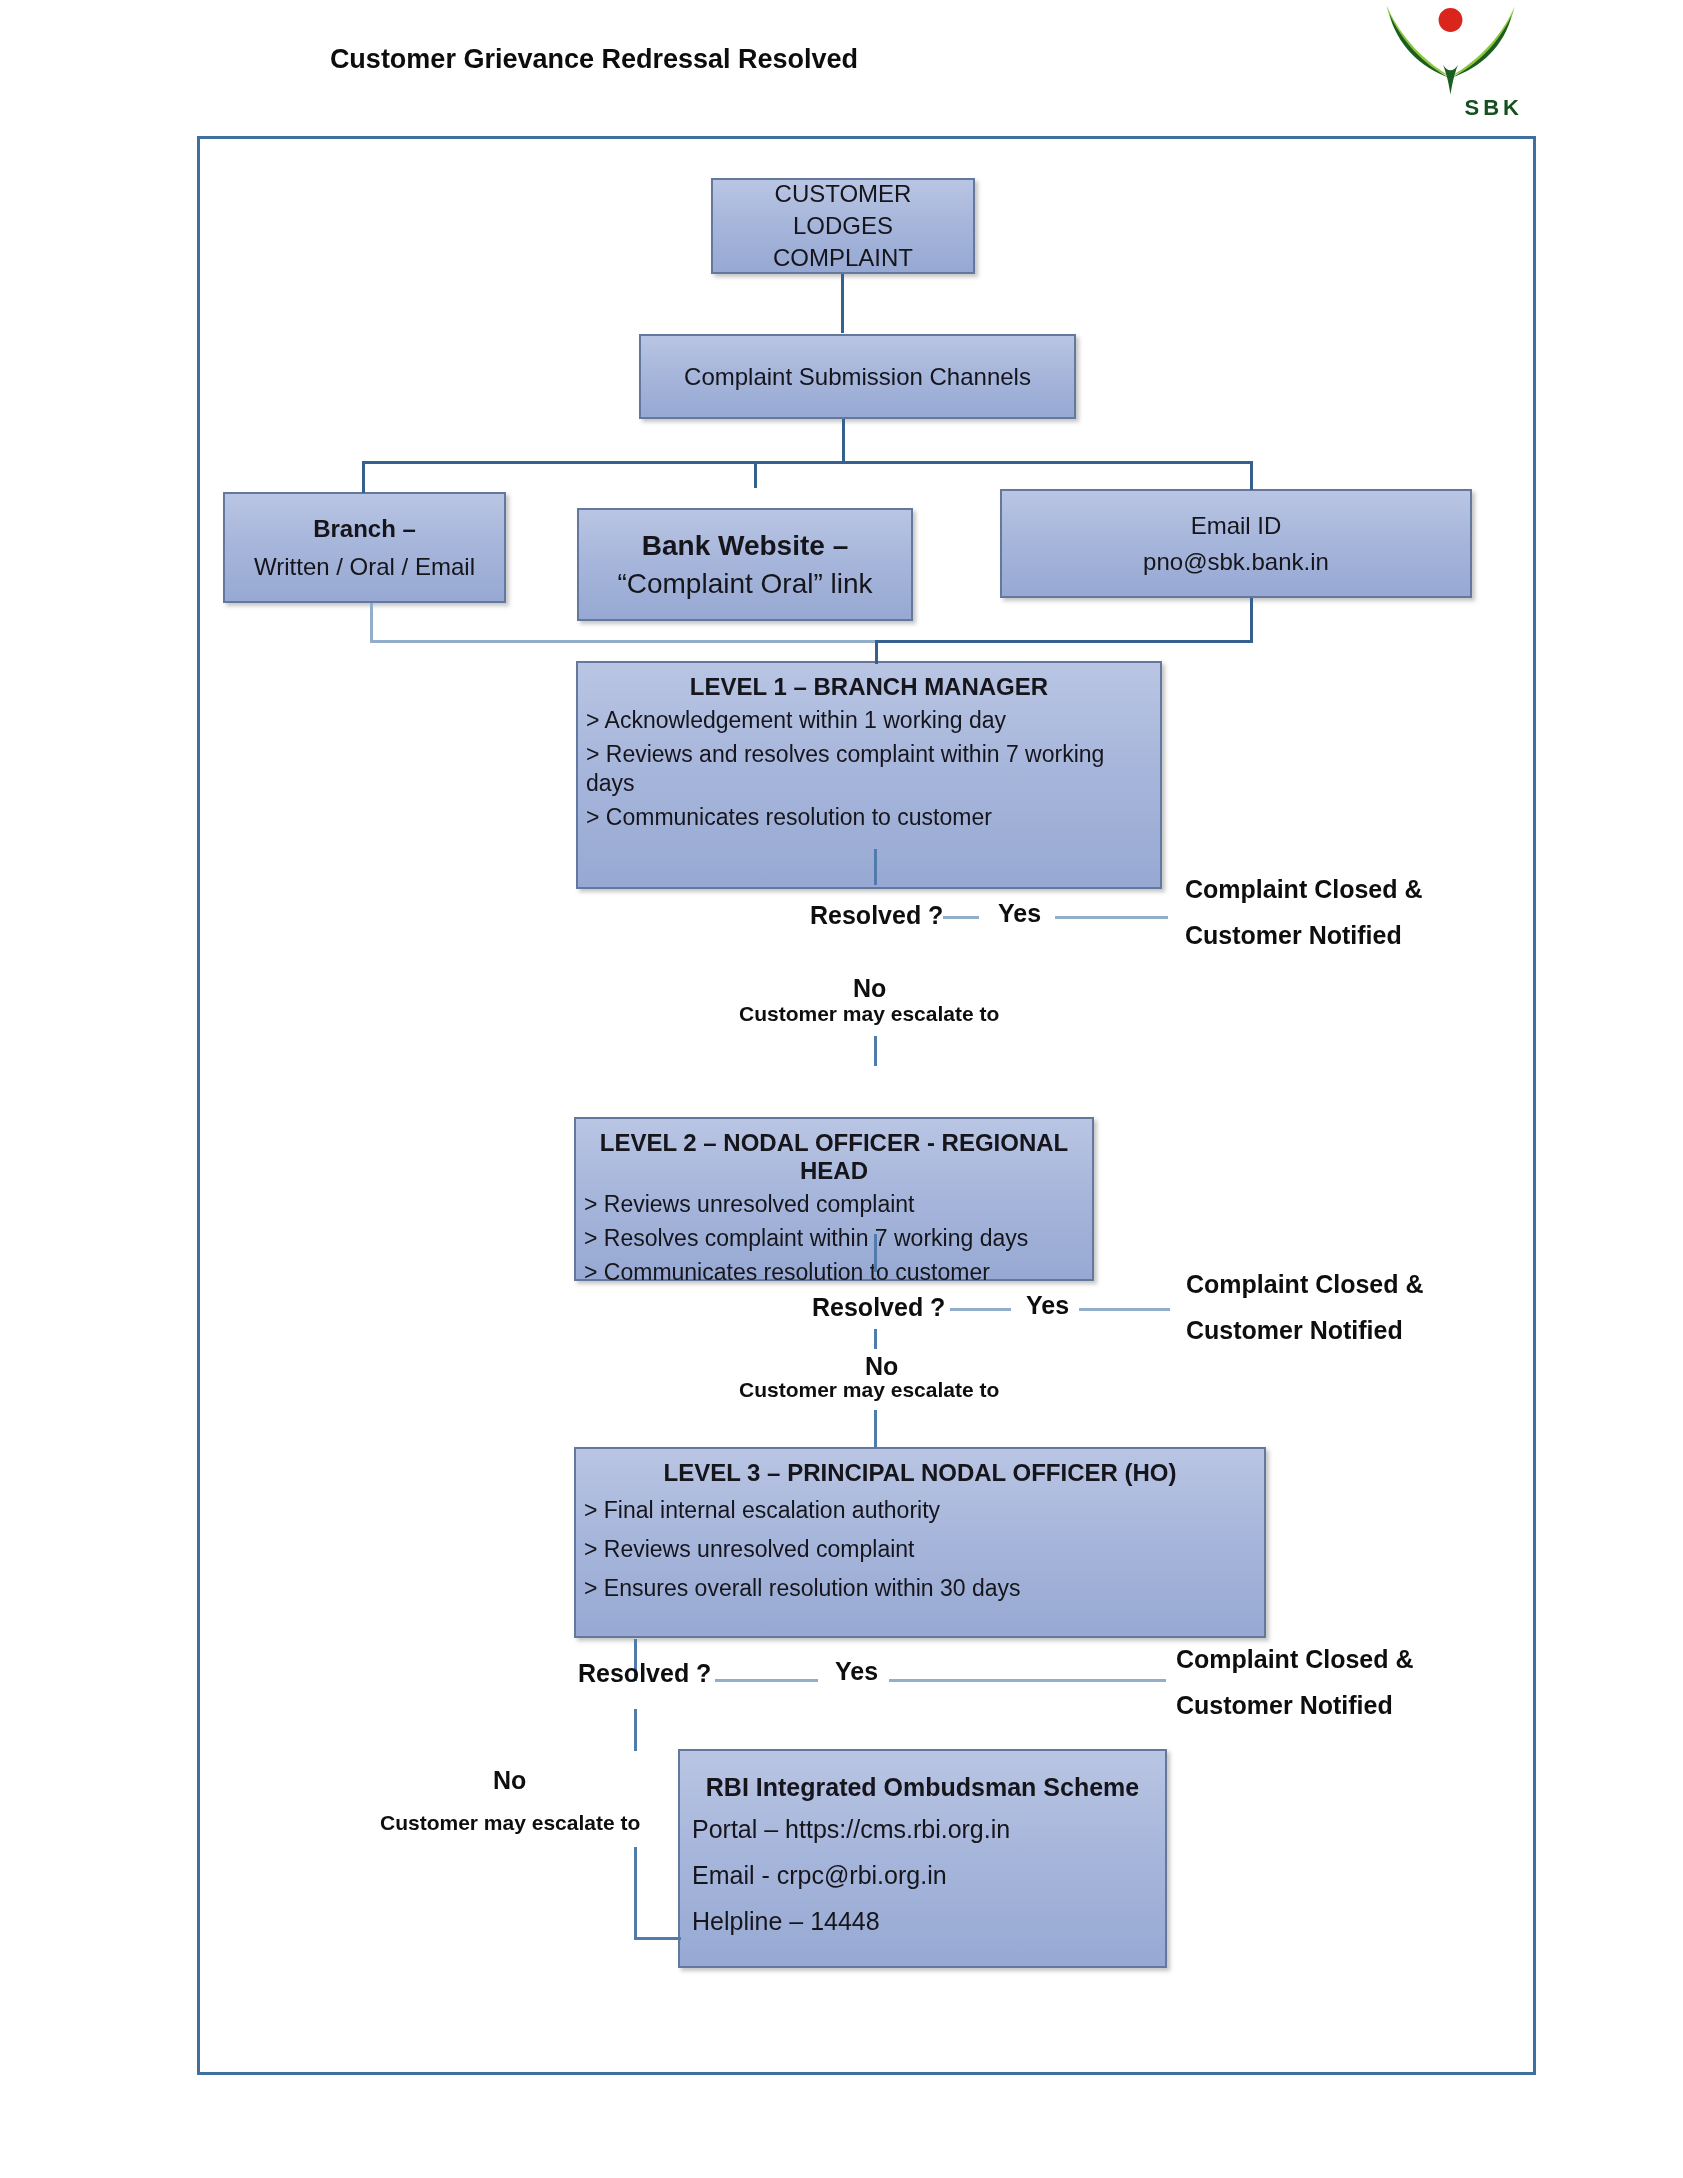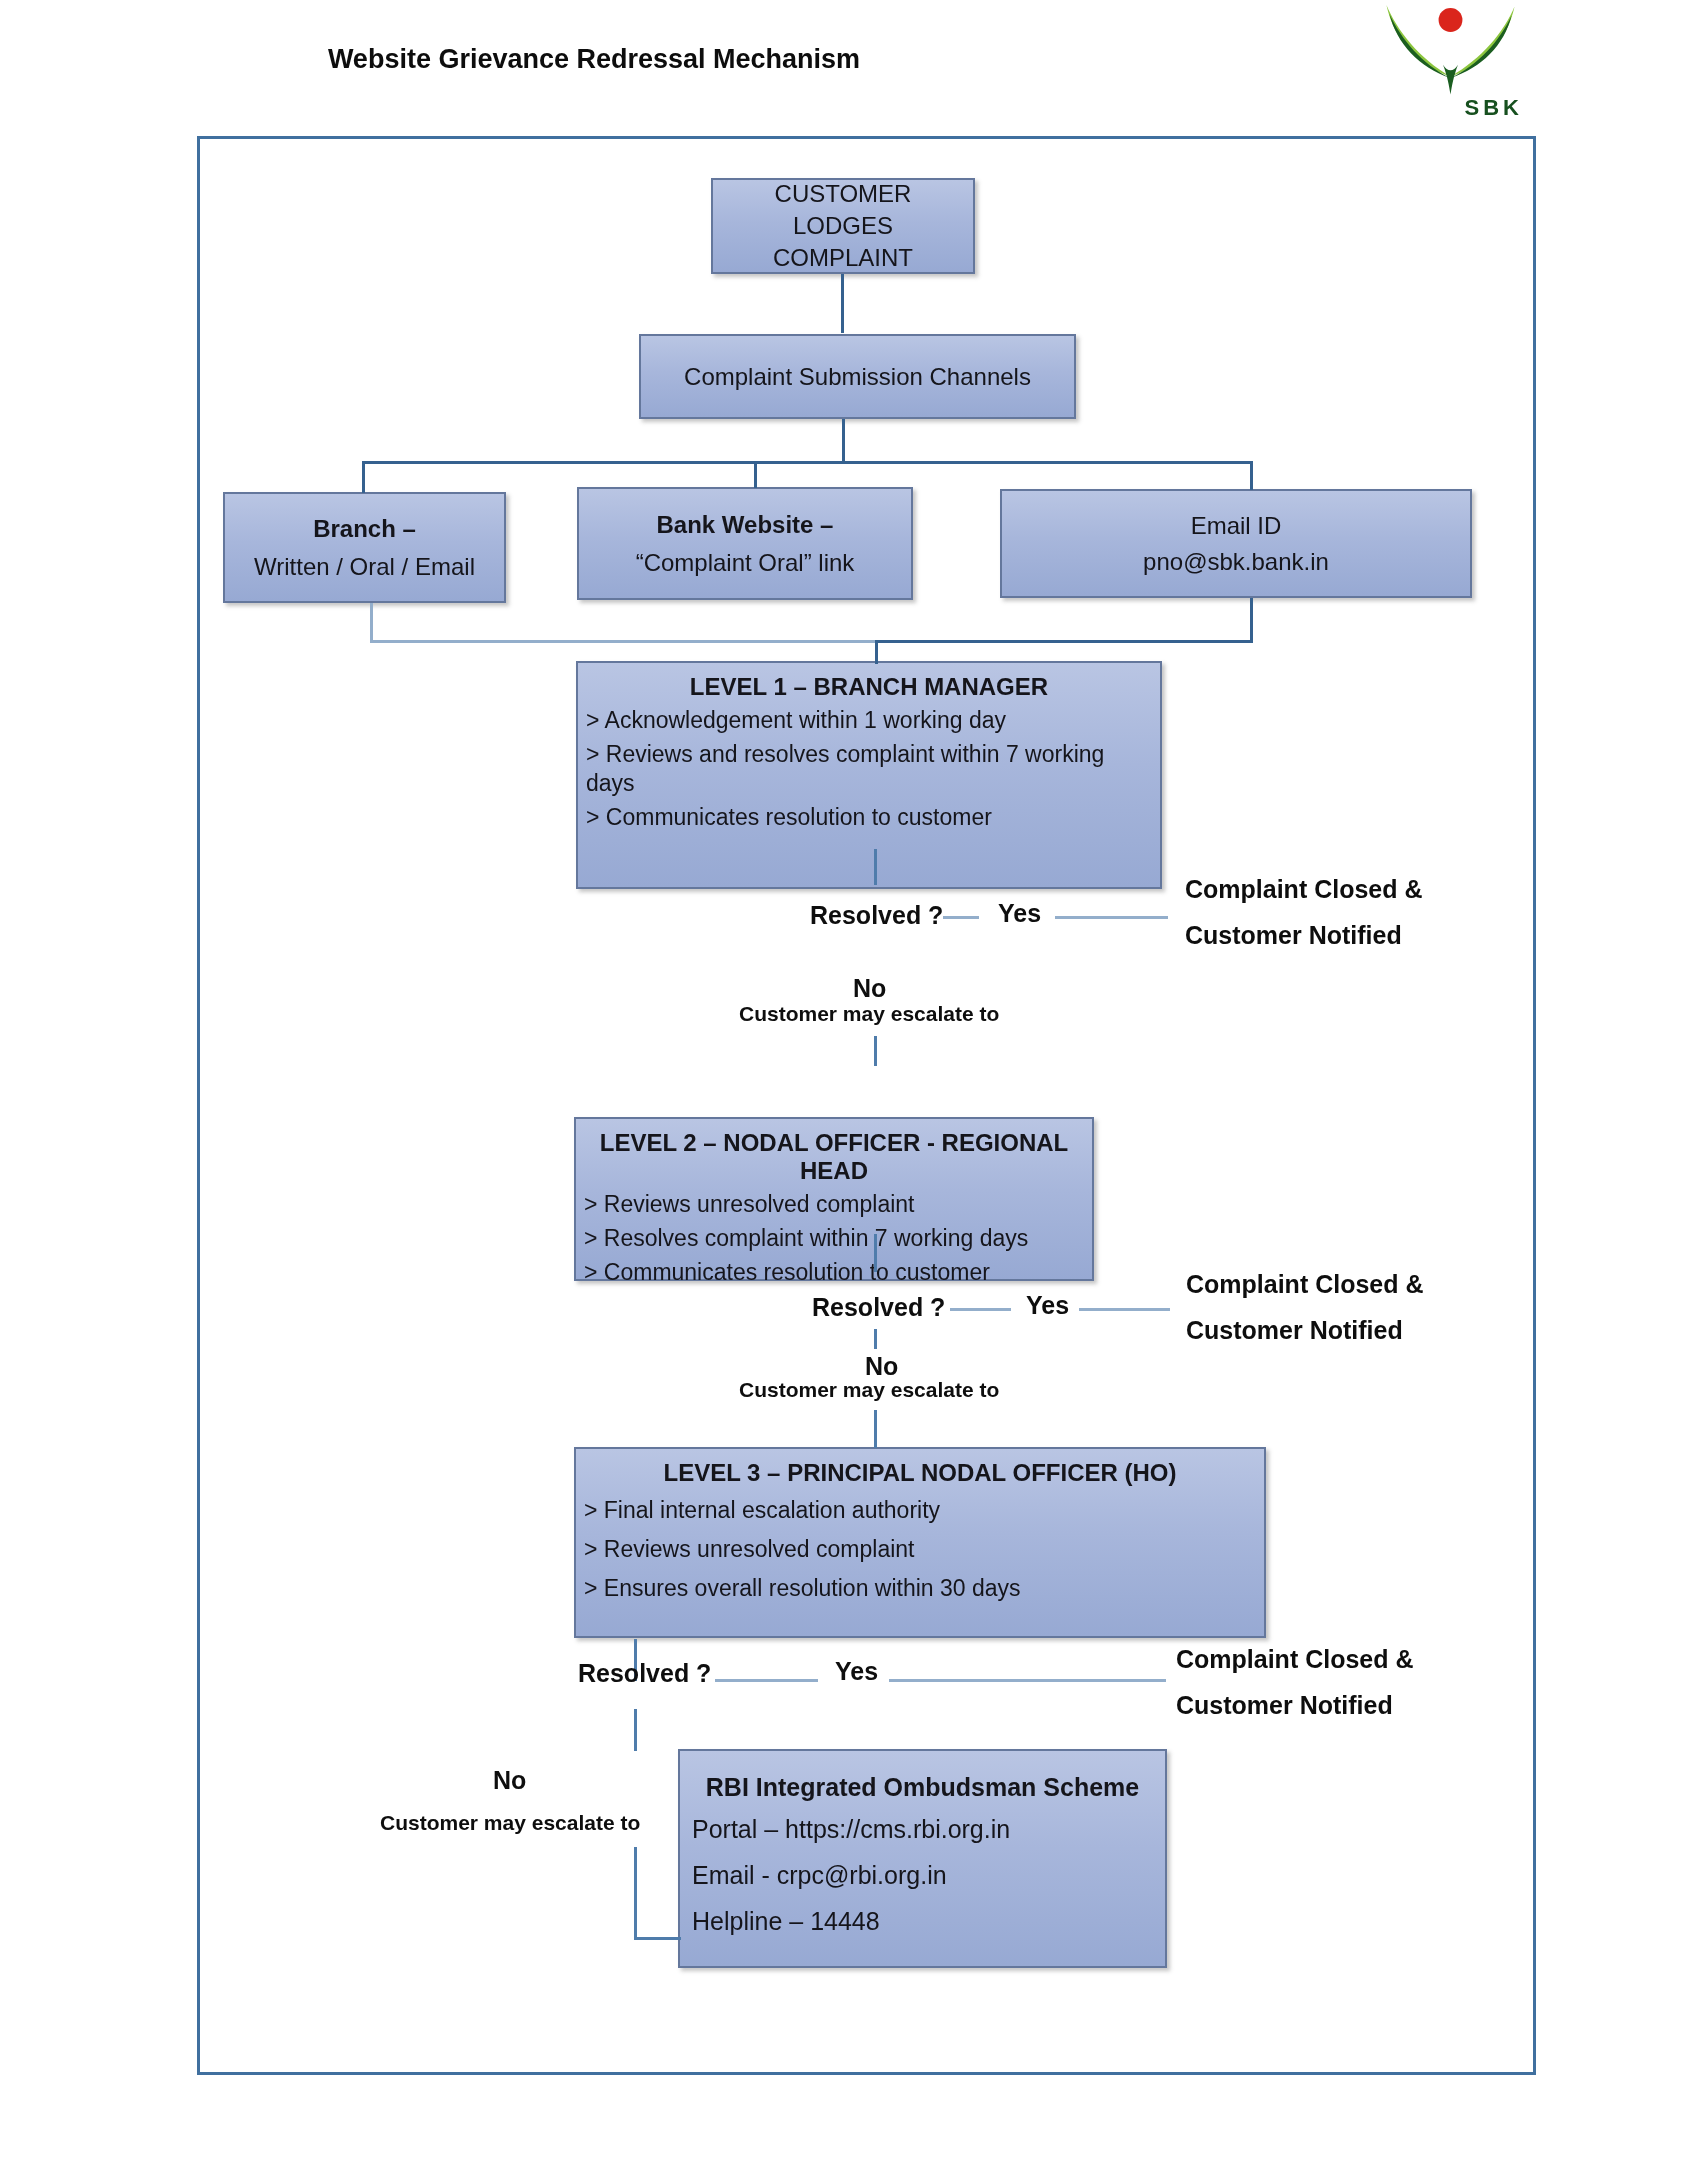--- a/index.html
+++ b/index.html
@@ -28,21 +28,21 @@
   .rbi-title{font-weight:700;font-size:25px;text-align:center;margin-top:22px;}
   .rbi-lines{font-size:25px;line-height:46px;padding-left:12px;margin-top:4px;}
   .sbk-text{top:95px;left:1374px;width:149px;text-align:right;font-size:22px;font-weight:700;
             letter-spacing:4px;color:#17501f;}
 </style>
 </head>
 <body>
 
 <div id="page">
 
-  <div class="abs doc-title">Website Grievance Redressal Mechanism</div>
+  <div class="abs doc-title">Customer Grievance Redressal Resolved</div>
 
   <div class="abs" style="left:1376px;top:2px;width:149px;height:97px;">
     <svg width="149" height="97" viewBox="0 0 200 130">
       <path d="M14,4 C24,50 54,84 100,100 C58,76 28,38 14,4 Z" fill="#8dc63f"></path>
       <path d="M186,6 C176,52 146,84 100,100 C142,76 172,40 186,6 Z" fill="#8dc63f"></path>
       <path d="M18,16 C28,56 58,88 100,102 C62,84 34,50 18,16 Z" fill="#1b5e20"></path>
       <path d="M182,18 C172,58 142,88 100,102 C138,84 166,52 182,18 Z" fill="#1b5e20"></path>
       <path d="M90,84 C96,100 98,112 100,124 C102,112 104,100 110,84 C104,94 96,94 90,84 Z" fill="#1b5e20"></path>
       <circle cx="100" cy="24" r="16" fill="#da251c"></circle>
     </svg>
@@ -56,21 +56,21 @@
   </div>
 
   <div class="abs fbox ctr" style="left:223px;top:492px;width:283px;height:111px;font-size:24px;line-height:38px;">
     <span class="bold">Branch –</span>
     <span>Written / Oral / Email</span>
   </div>
 
   <div class="abs fbox ctr fs24" style="left:639px;top:334px;width:437px;height:85px;">
     <span>Complaint Submission Channels</span>
   </div>
-  <div class="abs fbox ctr" style="left:577px;top:487px;width:336px;height:113px;font-size:24px;line-height:38px;">
+  <div class="abs fbox ctr" style="left:577px;top:508px;width:336px;height:113px;font-size:28px;line-height:38px;">
     <span class="bold">Bank Website –</span>
     <span>“Complaint Oral” link</span>
   </div>
   <div class="abs fbox ctr" style="left:1000px;top:489px;width:472px;height:109px;font-size:24px;line-height:36px;">
     <span>Email  ID</span>
     <span>pno@sbk.bank.in</span>
   </div>
 
   <div class="abs fbox" style="left:576px;top:661px;width:586px;height:228px;">
     <div class="lvl-title">LEVEL 1 – BRANCH MANAGER</div>

